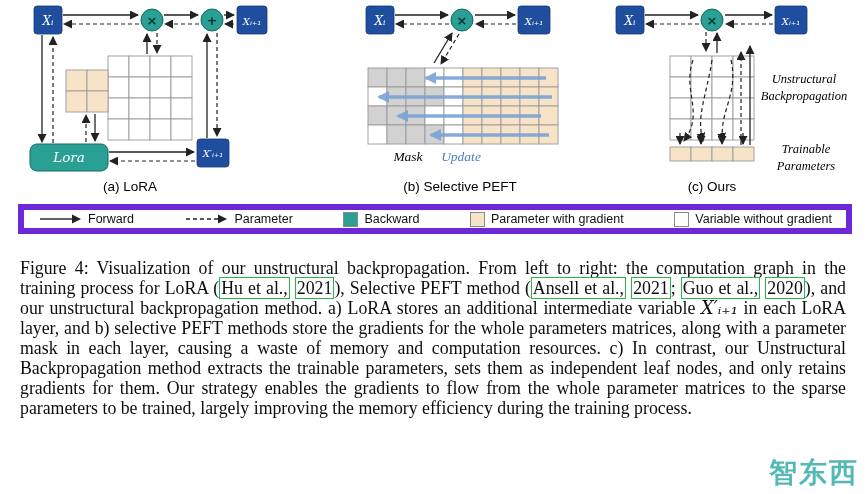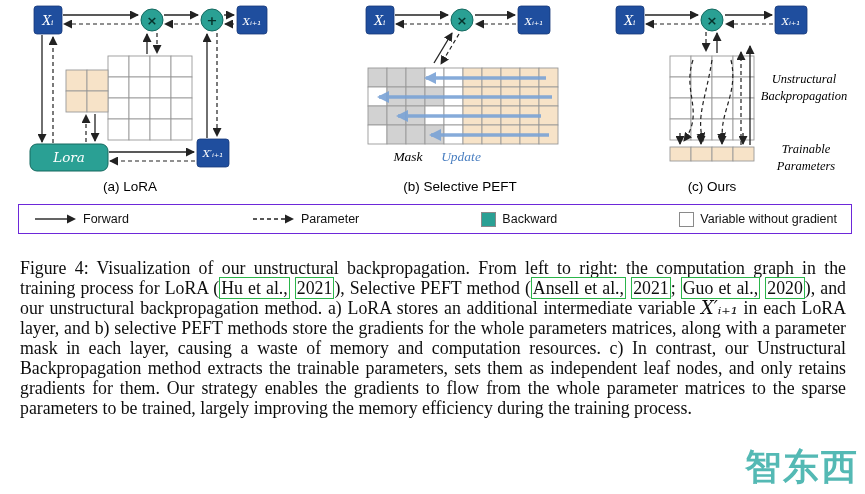--- a/index.html
+++ b/index.html
@@ -27,40 +27,40 @@
   .node-label  { font-family:"DejaVu Serif", serif; font-style:italic; fill:#fff; }
   .op          { font-family:"DejaVu Sans", sans-serif; font-weight:bold; fill:#06332c; }
   .panel-label { font-family:"Liberation Sans", sans-serif; font-size:13.5px; font-weight:500; fill:#000; }
   .annot       { font-family:"Liberation Serif", serif; font-style:italic; font-size:12.5px; fill:#000; }
   .mask-label  { font-size:13.5px; }
   .update-label{ fill:var(--c-update_blue); }
 
   
   .legend {
     position:absolute; left:18px; top:204px; width:834px; height:30px;
-    border:1px solid #6d28d9; background:#fff;
+    border:6px solid #6d28d9; background:#fff;
     display:flex; align-items:center; justify-content:space-between; padding:0 14px;
   }
   .leg-item { display:flex; align-items:center; gap:6px; font-size:12.5px; color:#111; white-space:nowrap; }
   .leg-icon { display:inline-flex; align-items:center; }
   .sq { display:inline-block; width:15px; height:15px; border:1px solid #8a8a8a; }
 
   
   .caption {
     position:absolute; left:20px; top:258px; width:826px;
     font-family:"Liberation Serif", serif; font-size:17.8px; line-height:20px;
     text-align:justify; color:#0d0d0d;
   }
   .cite { border:1.6px solid var(--c-green); padding:0 1px; }
   .math { font-family:"DejaVu Serif", serif; font-style:italic; }
 
   
   .watermark {
     position:absolute; right:6px; bottom:2px;
-    font-family:"DejaVu Sans", sans-serif; font-weight:bold; font-size:36px;
+    font-family:"DejaVu Sans", sans-serif; font-weight:bold; font-size:28px;
     color:var(--c-watermark); opacity:.8; letter-spacing:2px;
   }
 </style>
 </head>
 <body>
 
 <div class="figure-area">
   <svg class="diagram" width="865" height="200" viewBox="0 0 865 200">
     <defs>
       <marker id="mA" markerUnits="userSpaceOnUse" markerWidth="9" markerHeight="9" refX="8" refY="4.5" orient="auto">
@@ -278,20 +278,26 @@
         <span>Parameter</span>
       </div>
       <div class="leg-item">
         <span class="leg-icon">
           <span class="sq" style="background:var(--c-teal)"></span>
         </span>
         <span>Backward</span>
       </div>
       <div class="leg-item">
         <span class="leg-icon">
+          <span class="sq" style="background:var(--c-beige)"></span>
+        </span>
+        <span>Parameter with gradient</span>
+      </div>
+      <div class="leg-item">
+        <span class="leg-icon">
           <span class="sq" style="background:#fff"></span>
         </span>
         <span>Variable without gradient</span>
       </div>
     </div>
 </div>
 
 <p class="caption"><span>Figure 4: Visualization of our unstructural backpropagation. From left to right: the computation graph in the training process for LoRA (</span><span class="cite">Hu et al.,</span><span> </span><span class="cite">2021</span><span>), Selective PEFT method (</span><span class="cite">Ansell et al.,</span><span> </span><span class="cite">2021</span><span>; </span><span class="cite">Guo et al.,</span><span> </span><span class="cite">2020</span><span>), and our unstructural backpropagation method. a) LoRA stores an additional intermediate variable </span><span class="math">X′ᵢ₊₁</span><span> in each LoRA layer, and b) selective PEFT methods store the gradients for the whole parameters matrices, along with a parameter mask in each layer, causing a waste of memory and computation resources. c) In contrast, our Unstructural Backpropagation method extracts the trainable parameters, sets them as independent leaf nodes, and only retains gradients for them. Our strategy enables the gradients to flow from the whole parameter matrices to the sparse parameters to be trained, largely improving the memory efficiency during the training process.</span></p>
 
 <div class="watermark">智东西</div>

